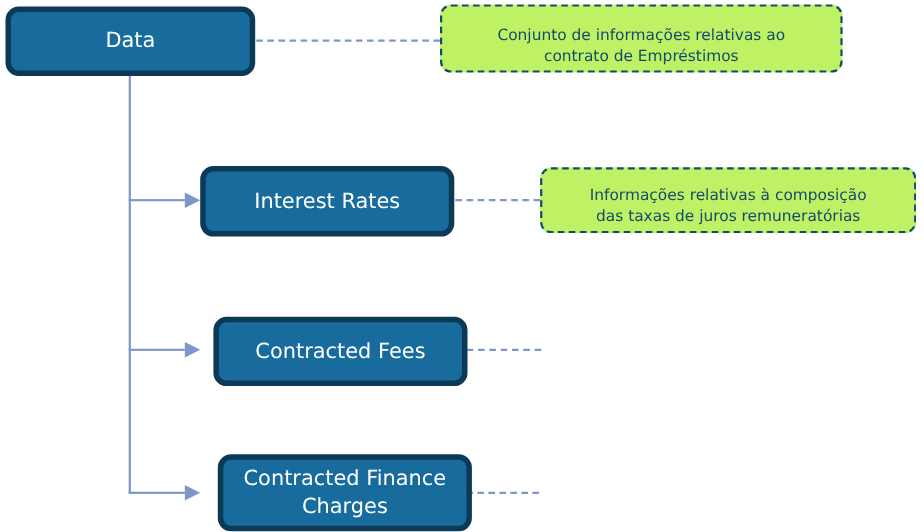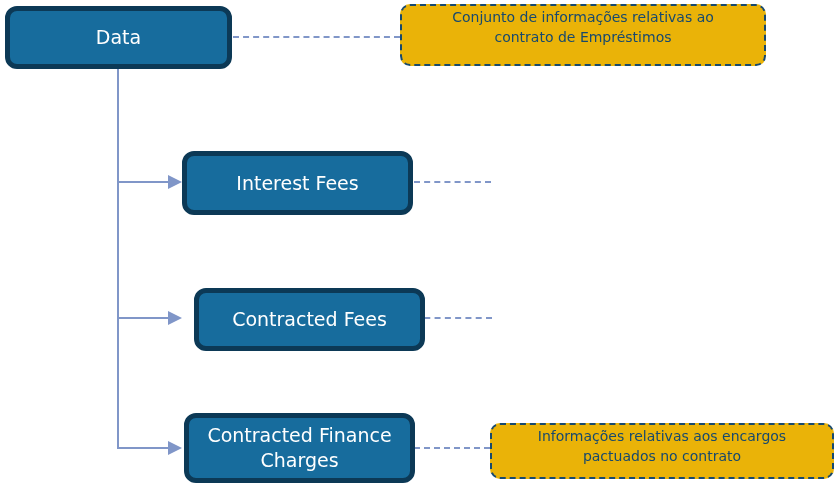--- a/index.html
+++ b/index.html
@@ -24,31 +24,31 @@
     justify-content: center;
     color: #ffffff;
     font-size: 19px;
     text-align: center;
     white-space: pre-line;
     line-height: 1.3;
   }
   #node-data { left: 5px;   top: 6px;   width: 227px; height: 63px; }
   #node-ir   { left: 182px; top: 151px; width: 231px; height: 64px; }
   #node-cf   { left: 194px; top: 288px; width: 231px; height: 63px; }
-  #node-cfc  { left: 184px; top: 413px; width: 231px; height: 70px; }
+  #node-cfc  { left: 198px; top: 413px; width: 231px; height: 70px; }
 
   
   .callout {
     position: absolute;
     box-sizing: border-box;
-    background: #eab308;
+    background: #bef264;
     border: 2px dashed #17496E;
     border-radius: 10px;
     display: flex;
-    align-items: flex-start;
+    align-items: flex-end;
     justify-content: center;
     color: #17496E;
     font-size: 14px;
     line-height: 1.4;
     text-align: center;
     white-space: pre-line;
     padding: 2px 6px;
   }
   #callout-data { left: 400px; top: 4px;   width: 366px; height: 62px; }
   #callout-ir   { left: 491px; top: 152px; width: 342px; height: 60px; }
@@ -107,32 +107,32 @@
 
   <div class="dline" id="dash-data"></div>
   <div class="dline" id="dash-ir"></div>
   <div class="dline" id="dash-cf"></div>
   <div class="dline" id="dash-cfc"></div>
 
   <div class="node" id="node-data">
     <span>Data</span>
   </div>
   <div class="node" id="node-ir">
-    <span>Interest Fees</span>
+    <span>Interest Rates</span>
   </div>
   <div class="node" id="node-cf">
     <span>Contracted Fees</span>
   </div>
   <div class="node" id="node-cfc">
     <span>Contracted Finance
 Charges</span>
   </div>
 
   <div class="callout" id="callout-data">
     <span>Conjunto de informações relativas ao
 contrato de Empréstimos</span>
   </div>
-  <div class="callout" id="callout-cfc">
-    <span>Informações relativas aos encargos
-pactuados no contrato</span>
+  <div class="callout" id="callout-ir">
+    <span>Informações relativas à composição
+das taxas de juros remuneratórias</span>
   </div>
 
 </div>
 
 </body></html>

